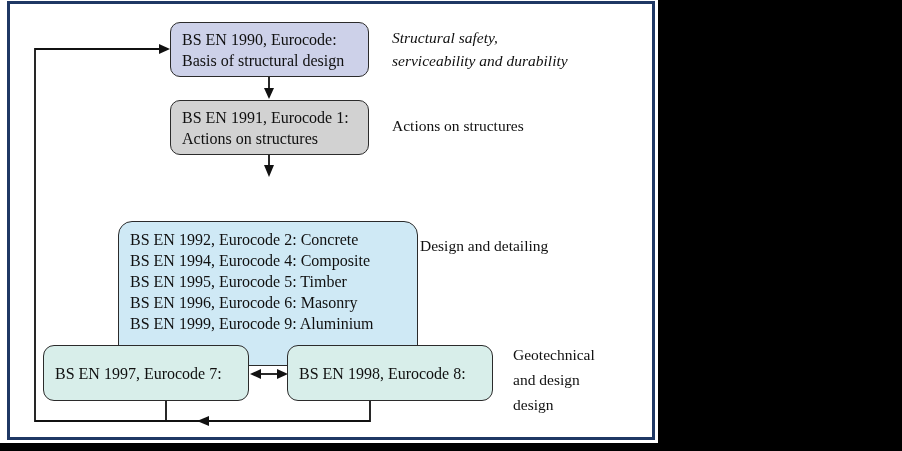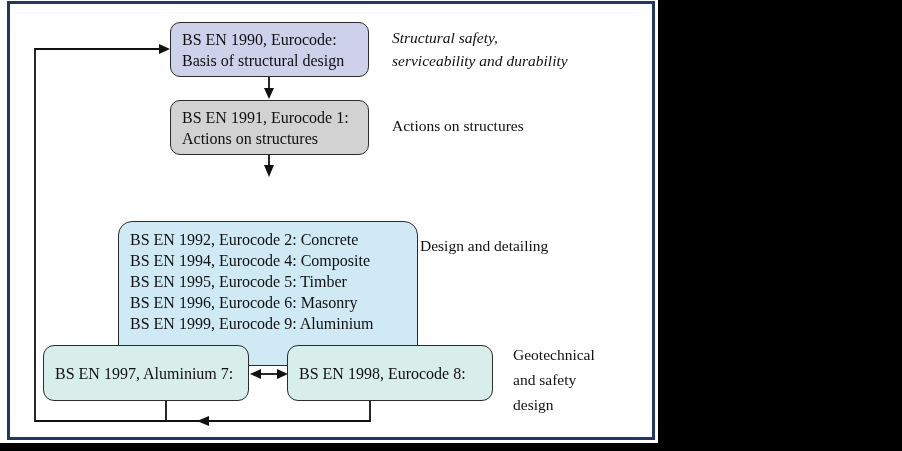--- a/index.html
+++ b/index.html
@@ -82,21 +82,21 @@
 
     <div class="nodebox box-design">
       <span>BS EN 1992, Eurocode 2: Concrete</span>
       <span>BS EN 1994, Eurocode 4: Composite</span>
       <span>BS EN 1995, Eurocode 5: Timber</span>
       <span>BS EN 1996, Eurocode 6: Masonry</span>
       <span>BS EN 1999, Eurocode 9: Aluminium</span>
     </div>
 
     <div class="nodebox box-geo">
-      <span>BS EN 1997, Aluminium 7:</span>
+      <span>BS EN 1997, Eurocode 7:</span>
     </div>
 
     <div class="nodebox box-seismic">
       <span>BS EN 1998, Eurocode 8:</span>
     </div>
 
     <div class="note note-safety">
       <span>Structural safety,</span>
       <span>serviceability and durability</span>
     </div>
@@ -104,17 +104,17 @@
     <div class="note note-actions">
       <span>Actions on structures</span>
     </div>
 
     <div class="note note-design">
       <span>Design and detailing</span>
     </div>
 
     <div class="note note-geo">
       <span>Geotechnical</span>
-      <span>and safety</span>
+      <span>and design</span>
       <span>design</span>
     </div>
   </div>
 </div>
 
 </body></html>

